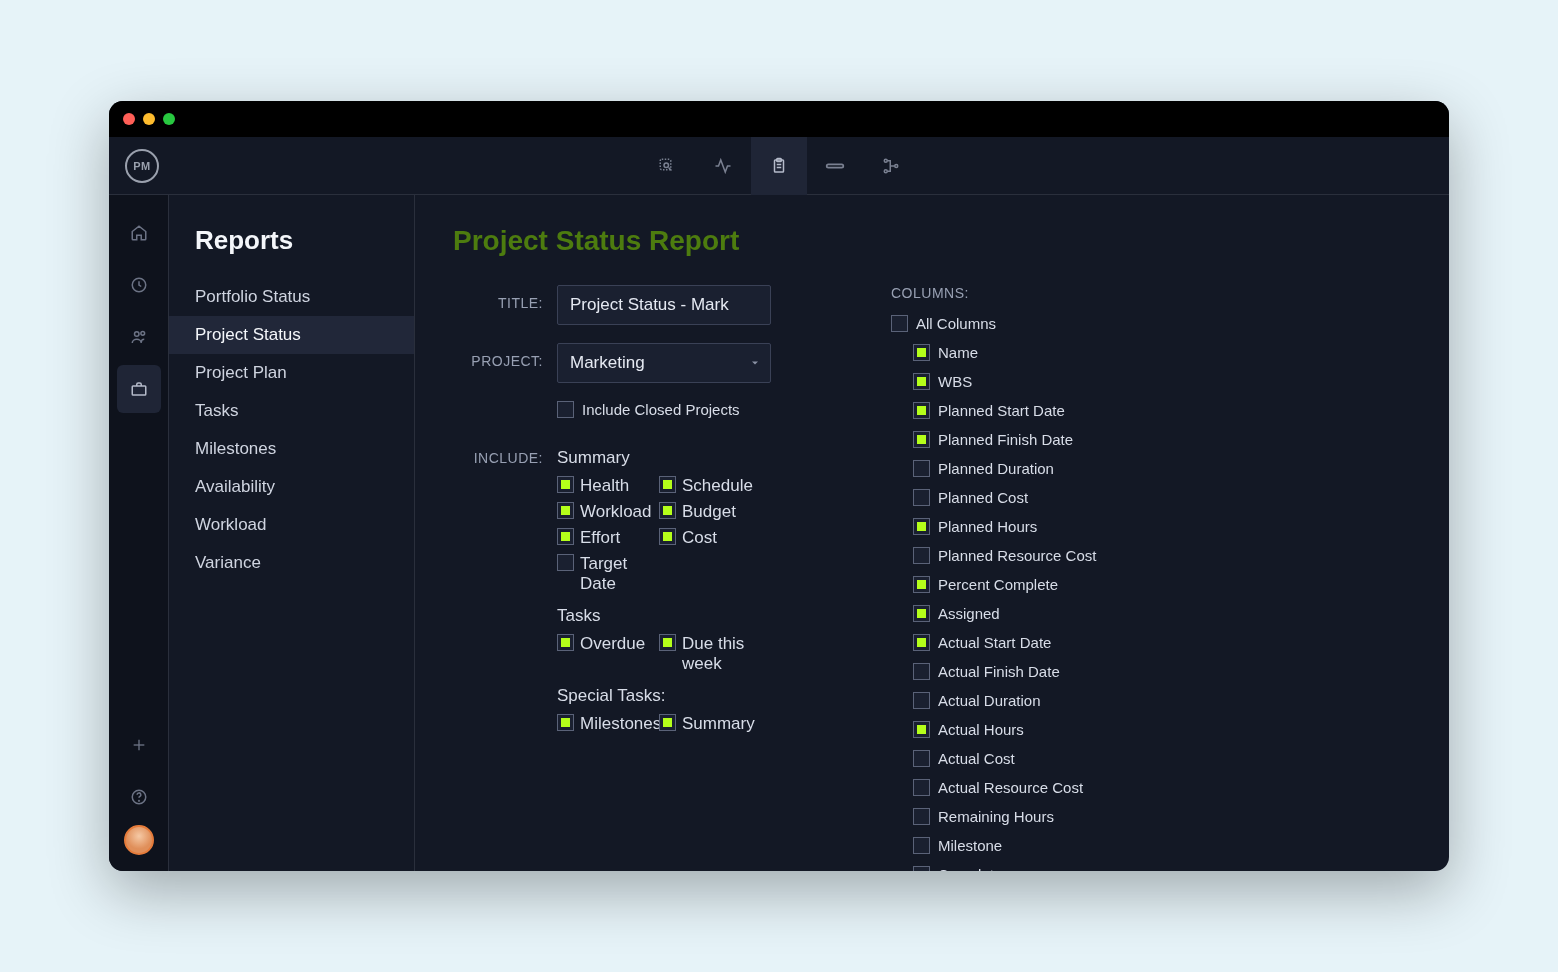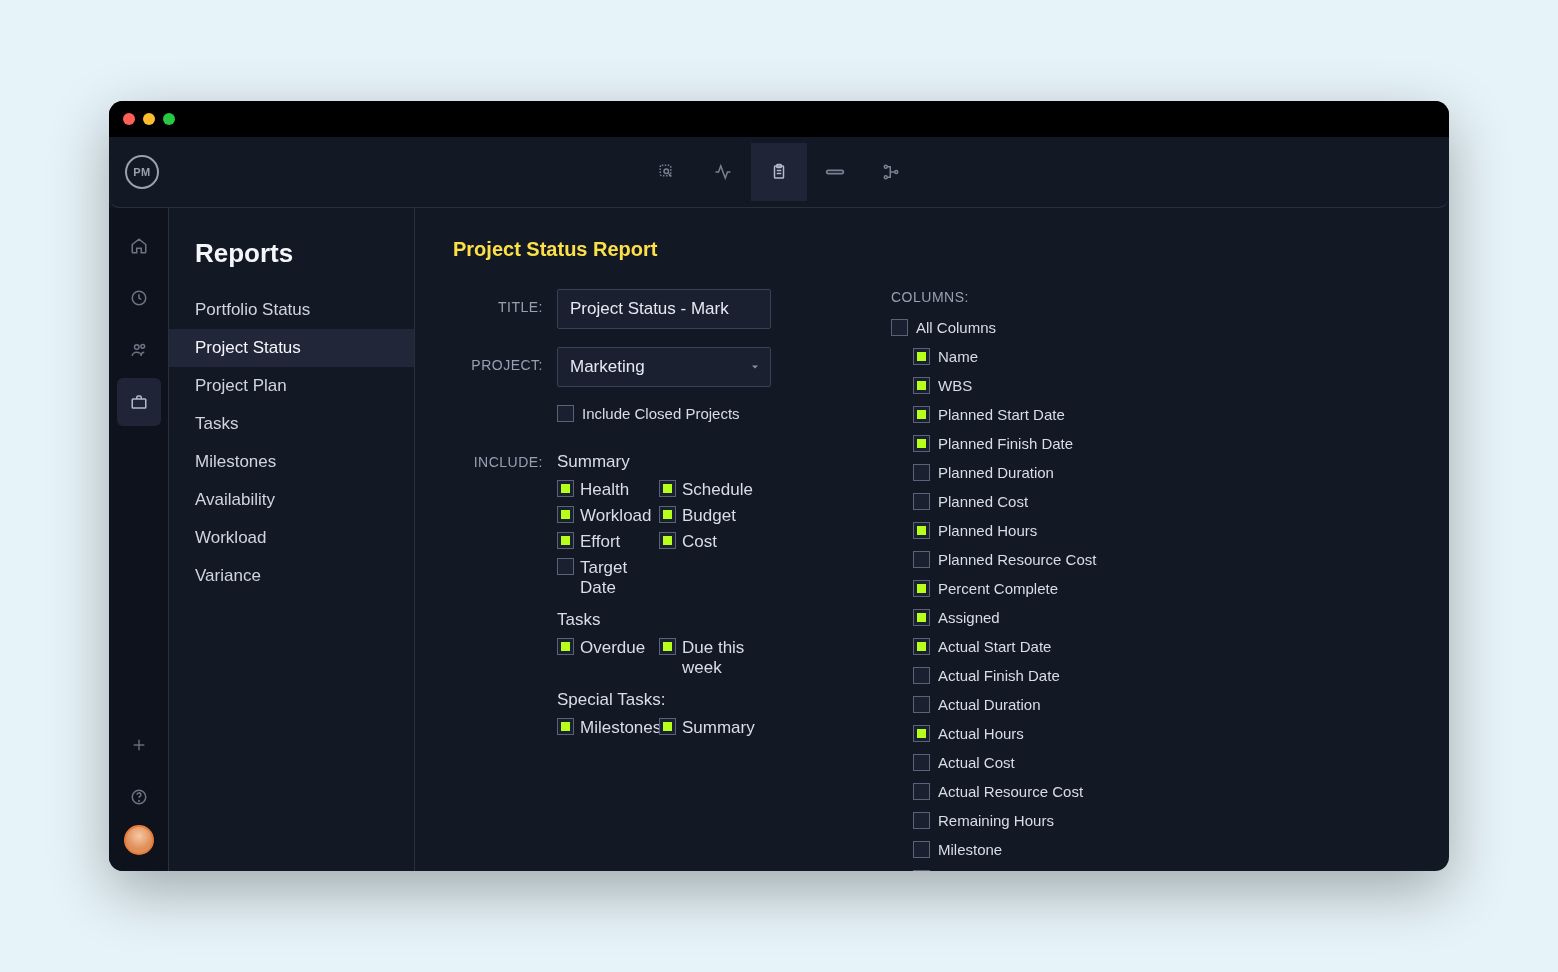--- a/index.html
+++ b/index.html
@@ -28,26 +28,25 @@
     display: flex;
     align-items: center;
     padding: 0 14px;
     gap: 8px;
   }
   .dot { width: 12px; height: 12px; border-radius: 50%; }
   .dot.red { background: #ff5f57; }
   .dot.yellow { background: #febc2e; }
   .dot.green { background: #28c840; }
   .topbar {
-    height: 71px;
+    height: 58px;
     border-bottom: 1px solid #2a2f3c;
     display: flex;
     align-items: center;
     padding: 0 10px;
-    border-radius: 11px;
   }
   .logo {
     width: 34px; height: 34px;
     border: 2px solid #9aa0ad;
     border-radius: 50%;
     display: flex; align-items: center; justify-content: center;
     color: #9aa0ad;
     font-size: 11px;
     font-weight: 700;
     letter-spacing: 0.5px;
@@ -129,23 +128,23 @@
     background: #212739;
     color: #f4f6fa;
   }
   .main {
     flex: 1;
     padding: 30px 38px;
     color: #d8dde8;
     overflow: auto;
   }
   .main h2 {
-    font-size: 20px;
+    font-size: 28px;
     font-weight: 600;
-    color: #fde047;
+    color: #4d7c0f;
     margin-bottom: 28px;
   }
   .form-area {
     display: flex;
     gap: 120px;
     align-items: flex-start;
   }
   .left-form {
     display: grid;
     grid-template-columns: 90px auto;

